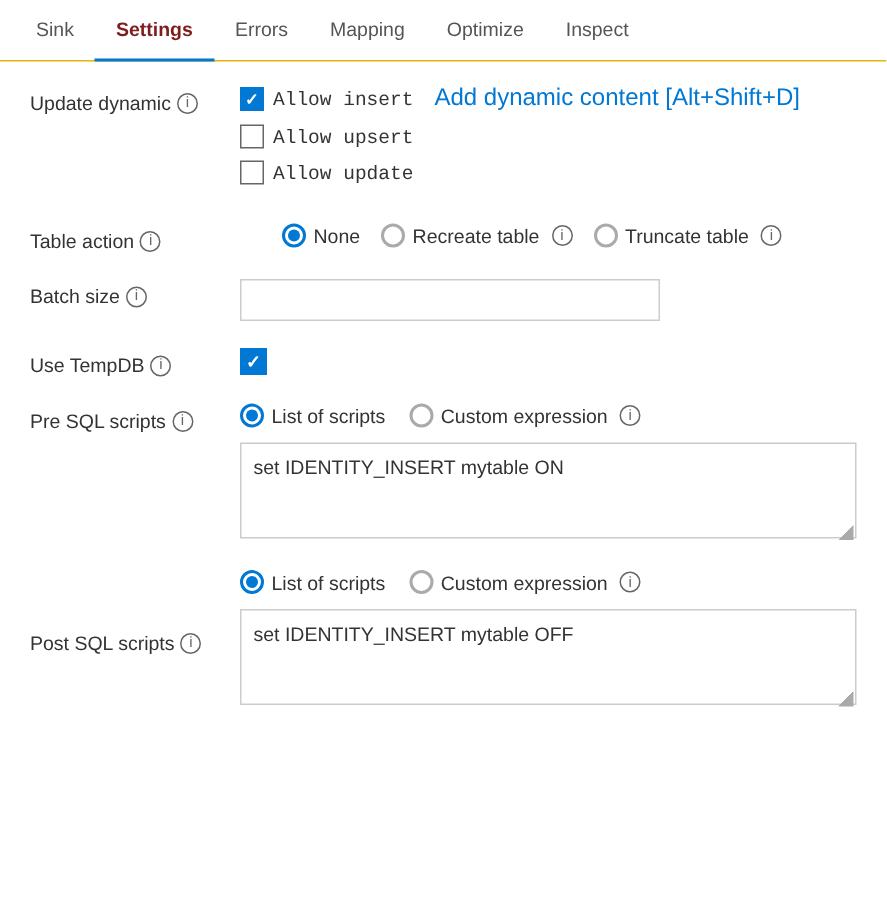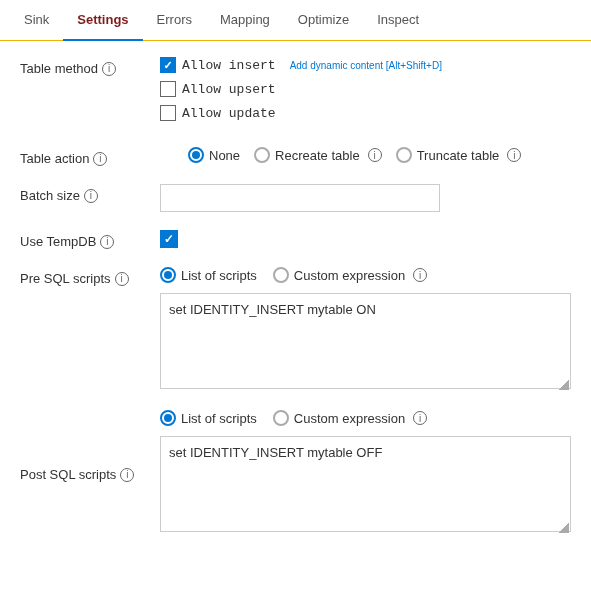--- a/index.html
+++ b/index.html
@@ -88,21 +88,21 @@
       border-color: #0078d4;
     }
     .checkbox-item.checked::after {
       content: '✓';
       color: #fff;
       font-size: 11px;
       font-weight: bold;
     }
     .add-dynamic-link {
       color: #0078d4;
-      font-size: 10px;
+      font-size: 16px;
       margin-left: 8px;
       cursor: pointer;
       text-decoration: none;
       text-align: center;
     }
     .radio-group {
       display: flex;
       align-items: center;
       gap: 14px;
       flex-wrap: wrap;
@@ -167,21 +167,21 @@
       gap: 16px;
       margin-bottom: 10px;
     }
     .script-textarea-wrapper {
       position: relative;
       width: 100%;
       max-width: 480px;
     }
     .script-textarea {
       width: 100%;
-      height: 96px;
+      height: 64px;
       border: 1px solid #ccc;
       padding: 8px;
       font-size: 13px;
       resize: none;
       font-family: 'Segoe UI', Arial, sans-serif;
       color: #333;
       outline: none;
     }
     .resize-handle {
       position: absolute;
@@ -206,21 +206,21 @@
   <div class="tab">Errors</div>
   <div class="tab">Mapping</div>
   <div class="tab">Optimize</div>
   <div class="tab">Inspect</div>
 </div>
 
 <div class="content">
 
   <div class="form-row">
     <div class="form-label">
-      <span>Table method</span>
+      <span>Update dynamic</span>
       <span class="info-icon">i</span>
     </div>
     <div class="form-control">
       <div class="checkbox-row">
         <div class="checkbox-item checked"></div>
         <span class="label-text">Allow insert</span>
         <a class="add-dynamic-link">Add dynamic content [Alt+Shift+D]</a>
       </div>
       <div class="checkbox-row">
         <div class="checkbox-item"></div>

